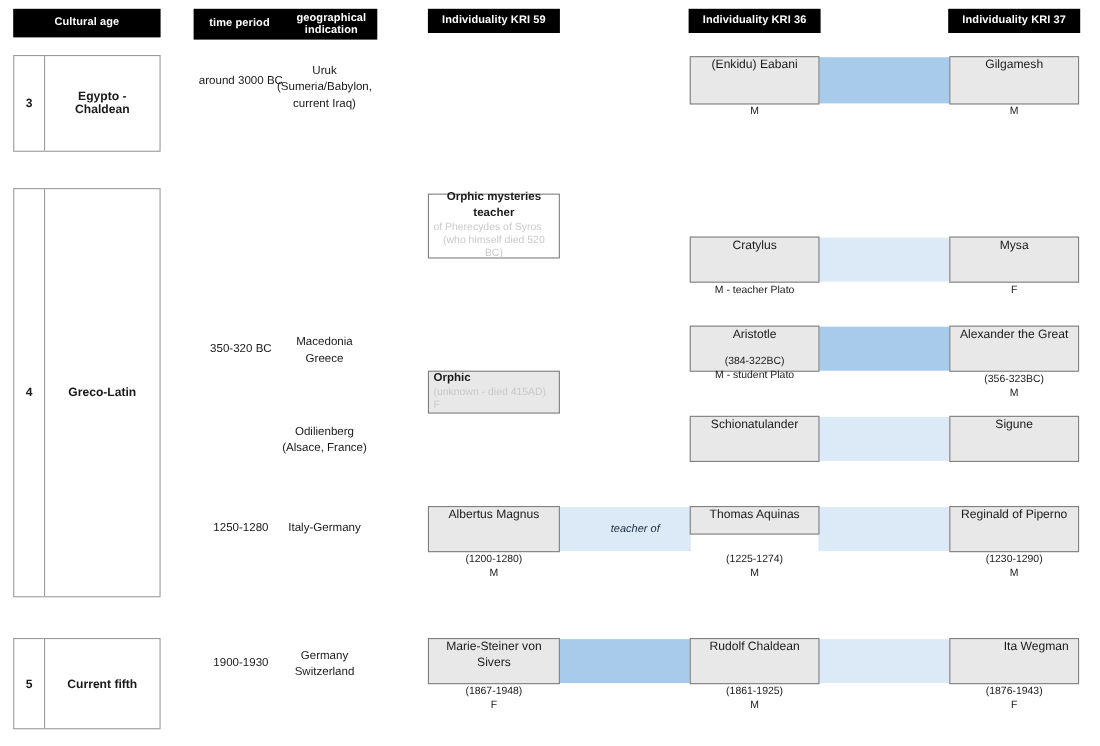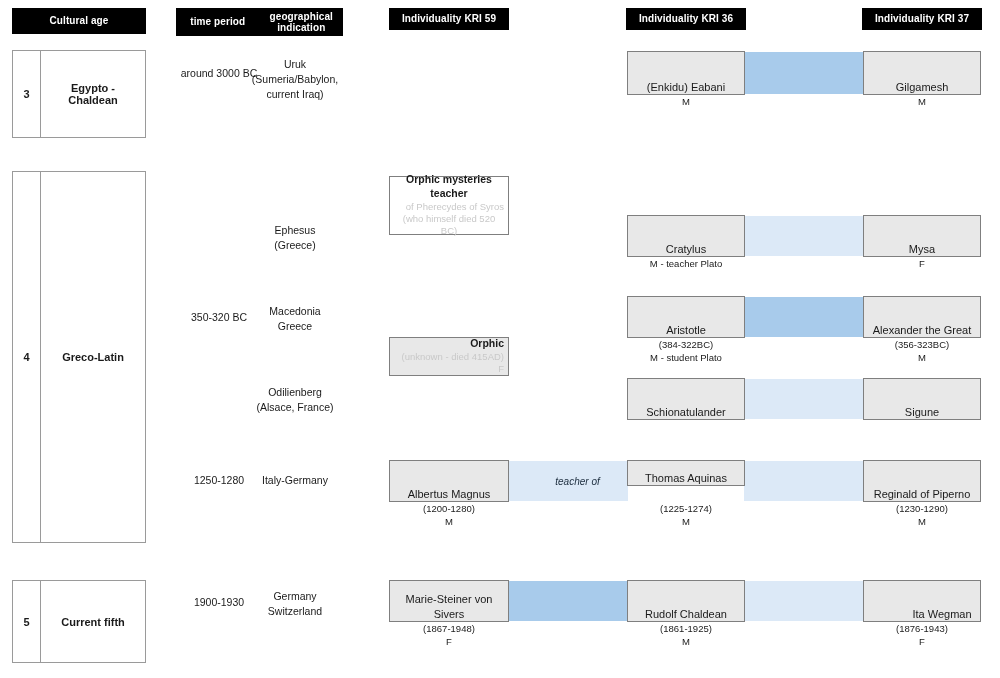--- a/index.html
+++ b/index.html
@@ -62,21 +62,21 @@
     line-height:1.45;
   }
 
   
   .pbox{
     position:absolute;
     box-sizing:border-box;
     border:1px solid #7f7f7f;
     background:#e8e8e8;
     display:flex;
-    align-items:flex-end;
+    align-items:flex-start;
     justify-content:center;
     font-size:11px;
     color:#1a1a1a;
     text-align:center;
     padding:0 4px;
     line-height:1.3;
   }
   .pbox.white{background:#ffffff;}
   .pbox.stack{flex-direction:column;justify-content:center;}
   .pbox .l1{font-weight:bold;font-size:10.5px;color:#1a1a1a;}
@@ -147,24 +147,20 @@
     <div class="age-name">Current fifth</div>
   </div>
 
   <div class="txt" style="left:176px;top:66px;width:86px;">around 3000 BC</div>
   <div class="txt" style="left:250px;top:57px;width:90px;">
     <span>Uruk</span><br>
     <span>(Sumeria/Babylon,</span><br>
     <span>current Iraq)</span>
   </div>
 
-  <div class="txt" style="left:250px;top:223px;width:90px;">
-    <span>Ephesus</span><br>
-    <span>(Greece)</span>
-  </div>
 
   <div class="txt" style="left:176px;top:310px;width:86px;">350-320 BC</div>
   <div class="txt" style="left:250px;top:304px;width:90px;">
     <span>Macedonia</span><br>
     <span>Greece</span>
   </div>
 
   <div class="txt" style="left:240px;top:385px;width:110px;">
     <span>Odilienberg</span><br>
     <span>(Alsace, France)</span>
@@ -210,21 +206,21 @@
     <span>Mysa</span>
   </div>
   <div class="cap" style="left:863px;top:258px;width:118px;">F</div>
 
   <div class="conn dark" style="left:744px;top:297px;width:120px;height:40px;">
     <span></span>
   </div>
   <div class="pbox" style="left:627px;top:296px;width:118px;height:42px;">
     <span>Aristotle</span>
   </div>
-  <div class="cap" style="left:617px;top:339px;width:138px;">
+  <div class="cap" style="left:617px;top:323px;width:138px;">
     <span>(384-322BC)</span><br>
     <span>M - student Plato</span>
   </div>
 
   <div class="pbox" style="left:863px;top:296px;width:118px;height:42px;">
     <span>Alexander the Great</span>
   </div>
   <div class="cap" style="left:863px;top:339px;width:118px;">
     <span>(356-323BC)</span><br>
     <span>M</span>

